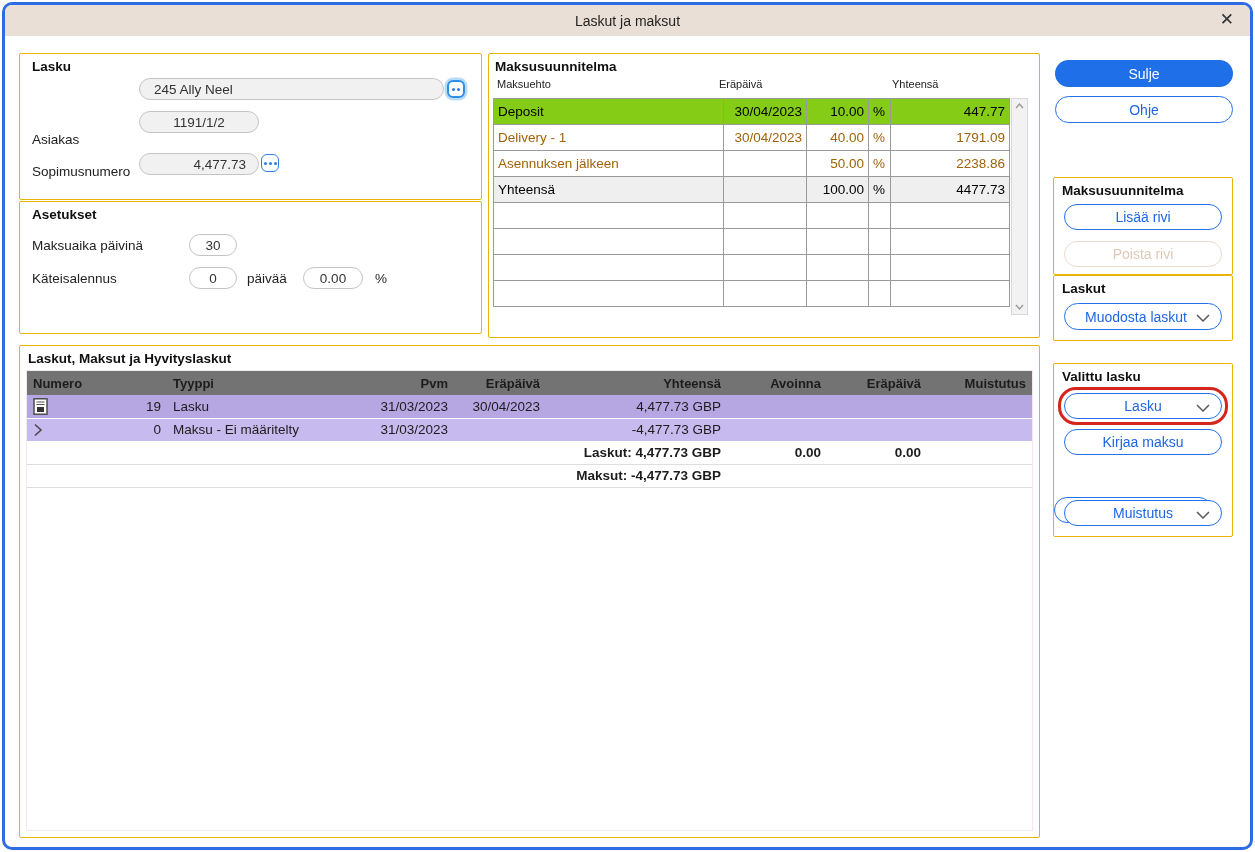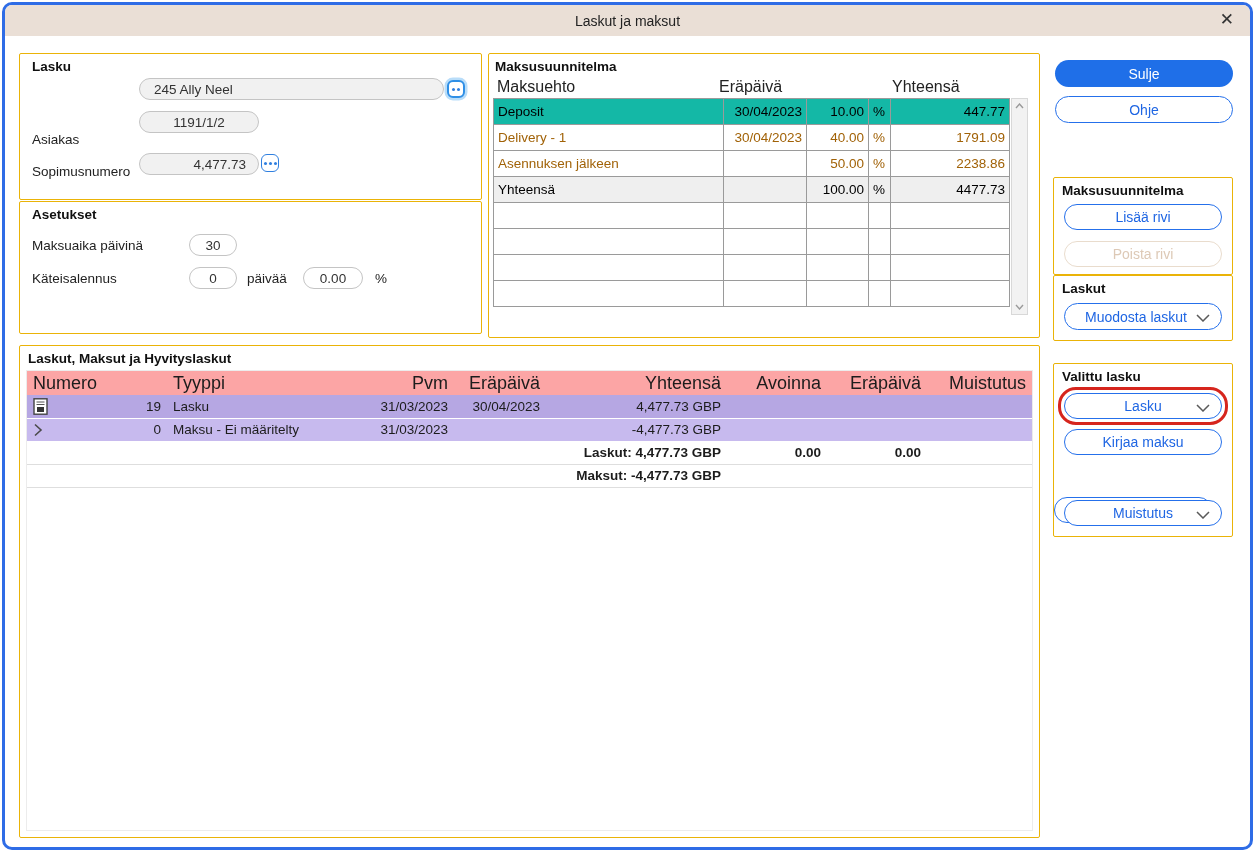--- a/index.html
+++ b/index.html
@@ -34,39 +34,39 @@
   .pill .val { width:100%; }
 
   .icon-btn {
     position:absolute; width:18px; height:18px; border:2px solid #2f7fe0; border-radius:6px;
     background:#fff; display:flex; align-items:center; justify-content:center; gap:2px;
   }
   .icon-btn.glow { box-shadow:0 0 0 2.5px #b9ddf9; border-color:#2f8fe6; }
   .icon-btn .dot { width:3px; height:3px; border-radius:50%; background:#2f7fe0; }
 
   
-  .ms-head { position:absolute; font-size:16px; color:#222; }
+  .ms-head { position:absolute; font-size:11px; color:#222; }
   table.grid { border-collapse:collapse; table-layout:fixed; position:absolute; }
   table.grid td { border:1px solid #9a9a9a; height:26px; font-size:13.5px; padding:0 4px; overflow:hidden; white-space:nowrap; }
-  tr.sel td { background:#14b8a6; color:#000; }
+  tr.sel td { background:#84cc16; color:#000; }
   tr.muted td { color:#a16207; }
   tr.total td { background:#efefef; color:#000; }
   td.r { text-align:right; padding-right:6px; }
   td.c { text-align:left; padding-left:2px; }
 
   .vscroll {
     position:absolute; width:17px; background:#f2f2f2; border:1px solid #d8d8d8;
     display:flex; flex-direction:column; justify-content:space-between; align-items:center;
   }
   .vscroll svg { display:block; margin:4px 0; }
 
   
   .table-area { position:absolute; border:1px solid #ececec; background:#fff; }
   table.btab { border-collapse:collapse; table-layout:fixed; width:1005px; }
-  table.btab th { background:#fca5a5; font-size:18px; font-weight:normal; height:24px; padding:0 6px; white-space:nowrap; }
+  table.btab th { background:#737373; font-size:13px; font-weight:bold; height:24px; padding:0 6px; white-space:nowrap; }
   table.btab td { font-size:13.5px; height:23px; padding:0 6px; white-space:nowrap; overflow:hidden; }
   th.l, td.l { text-align:left; }
   th.r, td.r2 { text-align:right; }
   tr.prow1 td { background:#b6a7e3; border-bottom:1px solid #fff; }
   tr.prow2 td { background:#c7baee; border-bottom:1px solid #fff; }
   tr.trow td { background:#fff; border-bottom:1px solid #dedede; font-weight:bold; }
   .numcell { display:flex; align-items:center; justify-content:space-between; }
 
   
   .btn {

